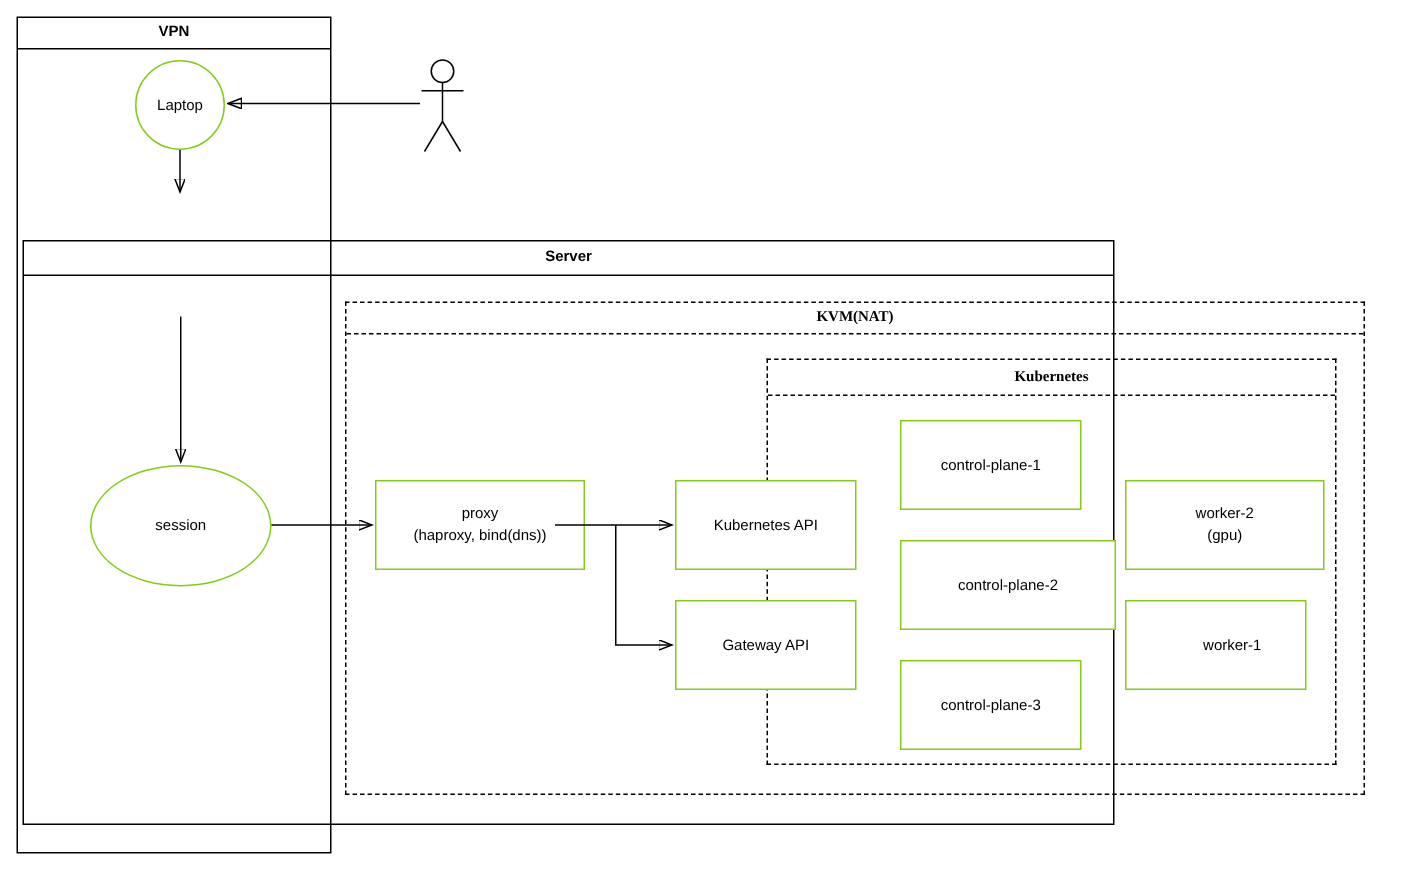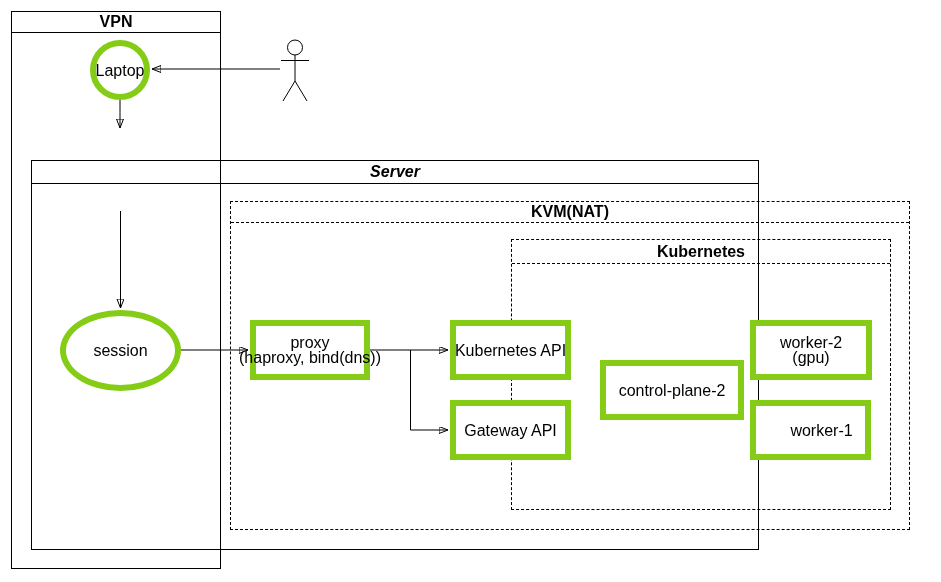--- a/index.html
+++ b/index.html
@@ -6,21 +6,21 @@
     margin: 0;
     padding: 0;
     background: #ffffff;
   }
   .canvas {
     position: relative;
     width: 941px;
     height: 582px;
     background: #ffffff;
     font-family: "Liberation Sans", sans-serif;
-    font-size: 16px;
+    font-size: 10px;
     color: #000000;
     overflow: hidden;
   }
   .canvas * { box-sizing: border-box; }
 
   
   .container {
     position: absolute;
     border: 1px solid #000000;
     background: transparent;
@@ -29,56 +29,56 @@
   .container.dashed { border-style: dashed; }
   .container-header {
     width: 100%;
     border-bottom: 1px solid #000000;
     display: flex;
     align-items: center;
     justify-content: center;
     font-weight: bold;
     line-height: 1;
   }
-  .container.dashed .container-header { border-bottom-style: dashed; }
+  .container.dashed .container-header { border-bottom-style: dashed; font-family: Liberation Serif, serif; }
 
   #vpn        { left: 11px;  top: 11px;  width: 210px; height: 558px; }
   #vpn        .container-header { height: 21px; }
-  #server     { left: 31px;  top: 160px; width: 728px; height: 390px; font-style: italic; }
+  #server     { left: 15px;  top: 160px; width: 728px; height: 390px; }
   #server     .container-header { height: 23px; }
   #kvm        { left: 230px; top: 201px; width: 680px; height: 329px; }
   #kvm        .container-header { height: 21px; }
   #kubernetes { left: 511px; top: 239px; width: 380px; height: 271px; }
   #kubernetes .container-header { height: 24px; }
 
   
   .node {
     position: absolute;
-    border: 6px solid #84cc16;
+    border: 1px solid #84cc16;
     background: #ffffff;
     display: flex;
     flex-direction: column;
     align-items: center;
     justify-content: center;
     text-align: center;
     line-height: 15px;
     z-index: 2;
   }
   .ellipse { border-radius: 50%; }
 
   #laptop      { left: 90px;  top: 40px;  width: 60px;  height: 60px; }
   #x11vnc      { left: 60px;  top: 130px; width: 121px; height: 81px; }
   #session     { left: 60px;  top: 310px; width: 121px; height: 81px; }
-  #proxy       { left: 250px; top: 320px; width: 120px; height: 60px; }
+  #proxy       { left: 250px; top: 320px; width: 140px; height: 60px; }
   #k8s-api     { left: 450px; top: 320px; width: 121px; height: 60px; }
   #gateway-api { left: 450px; top: 400px; width: 121px; height: 60px; }
   #cp1         { left: 600px; top: 280px; width: 121px; height: 60px; }
   #cp2         { left: 600px; top: 360px; width: 144px; height: 60px; }
   #cp3         { left: 600px; top: 440px; width: 121px; height: 60px; }
-  #worker2     { left: 750px; top: 320px; width: 122px; height: 60px; }
+  #worker2     { left: 750px; top: 320px; width: 133px; height: 60px; }
   #worker1     { left: 750px; top: 400px; width: 121px; height: 60px; padding-left: 22px; }
 
   .node span { display: block; white-space: nowrap; }
 
   
   .overlay {
     position: absolute;
     left: 0;
     top: 0;
     z-index: 3;
@@ -121,22 +121,28 @@
   <div class="node" id="proxy">
     <span>proxy</span>
     <span>(haproxy, bind(dns))</span>
   </div>
   <div class="node" id="k8s-api">
     <span>Kubernetes API</span>
   </div>
   <div class="node" id="gateway-api">
     <span>Gateway API</span>
   </div>
+  <div class="node" id="cp1">
+    <span>control-plane-1</span>
+  </div>
   <div class="node" id="cp2">
     <span>control-plane-2</span>
+  </div>
+  <div class="node" id="cp3">
+    <span>control-plane-3</span>
   </div>
   <div class="node" id="worker2">
     <span>worker-2</span>
     <span>(gpu)</span>
   </div>
   <div class="node" id="worker1">
     <span>worker-1</span>
   </div>
 
   <svg class="overlay" width="941" height="582">

